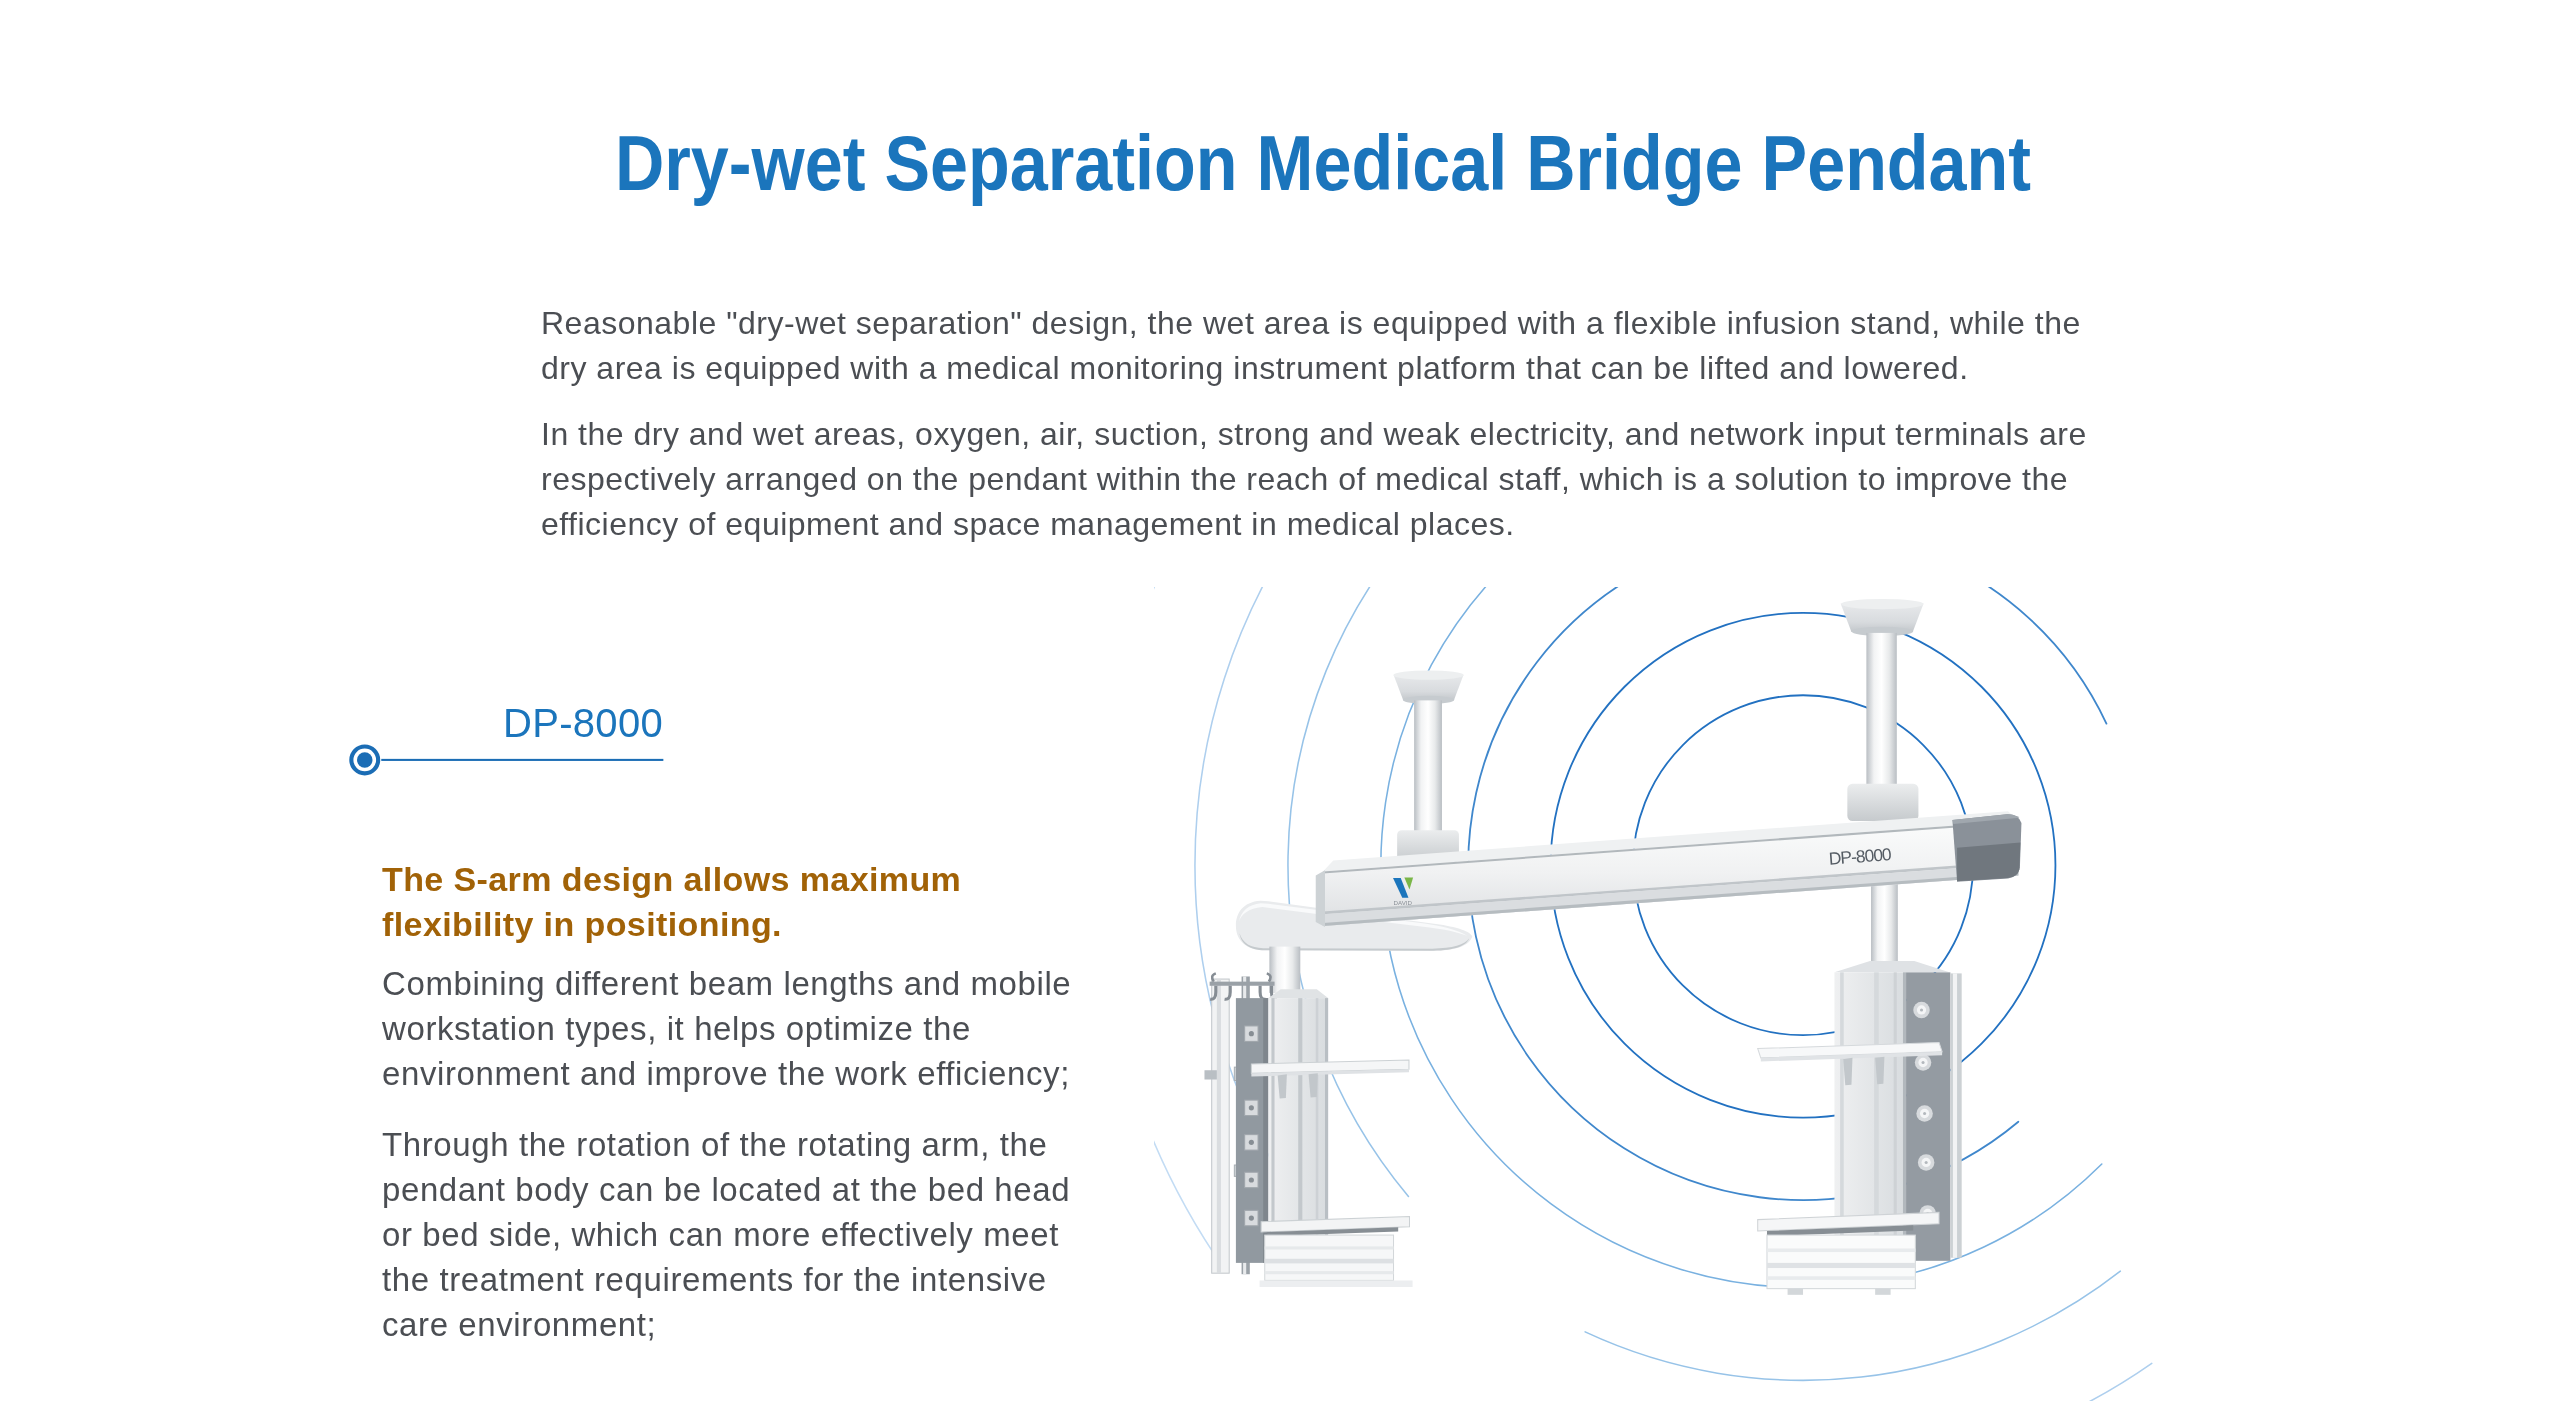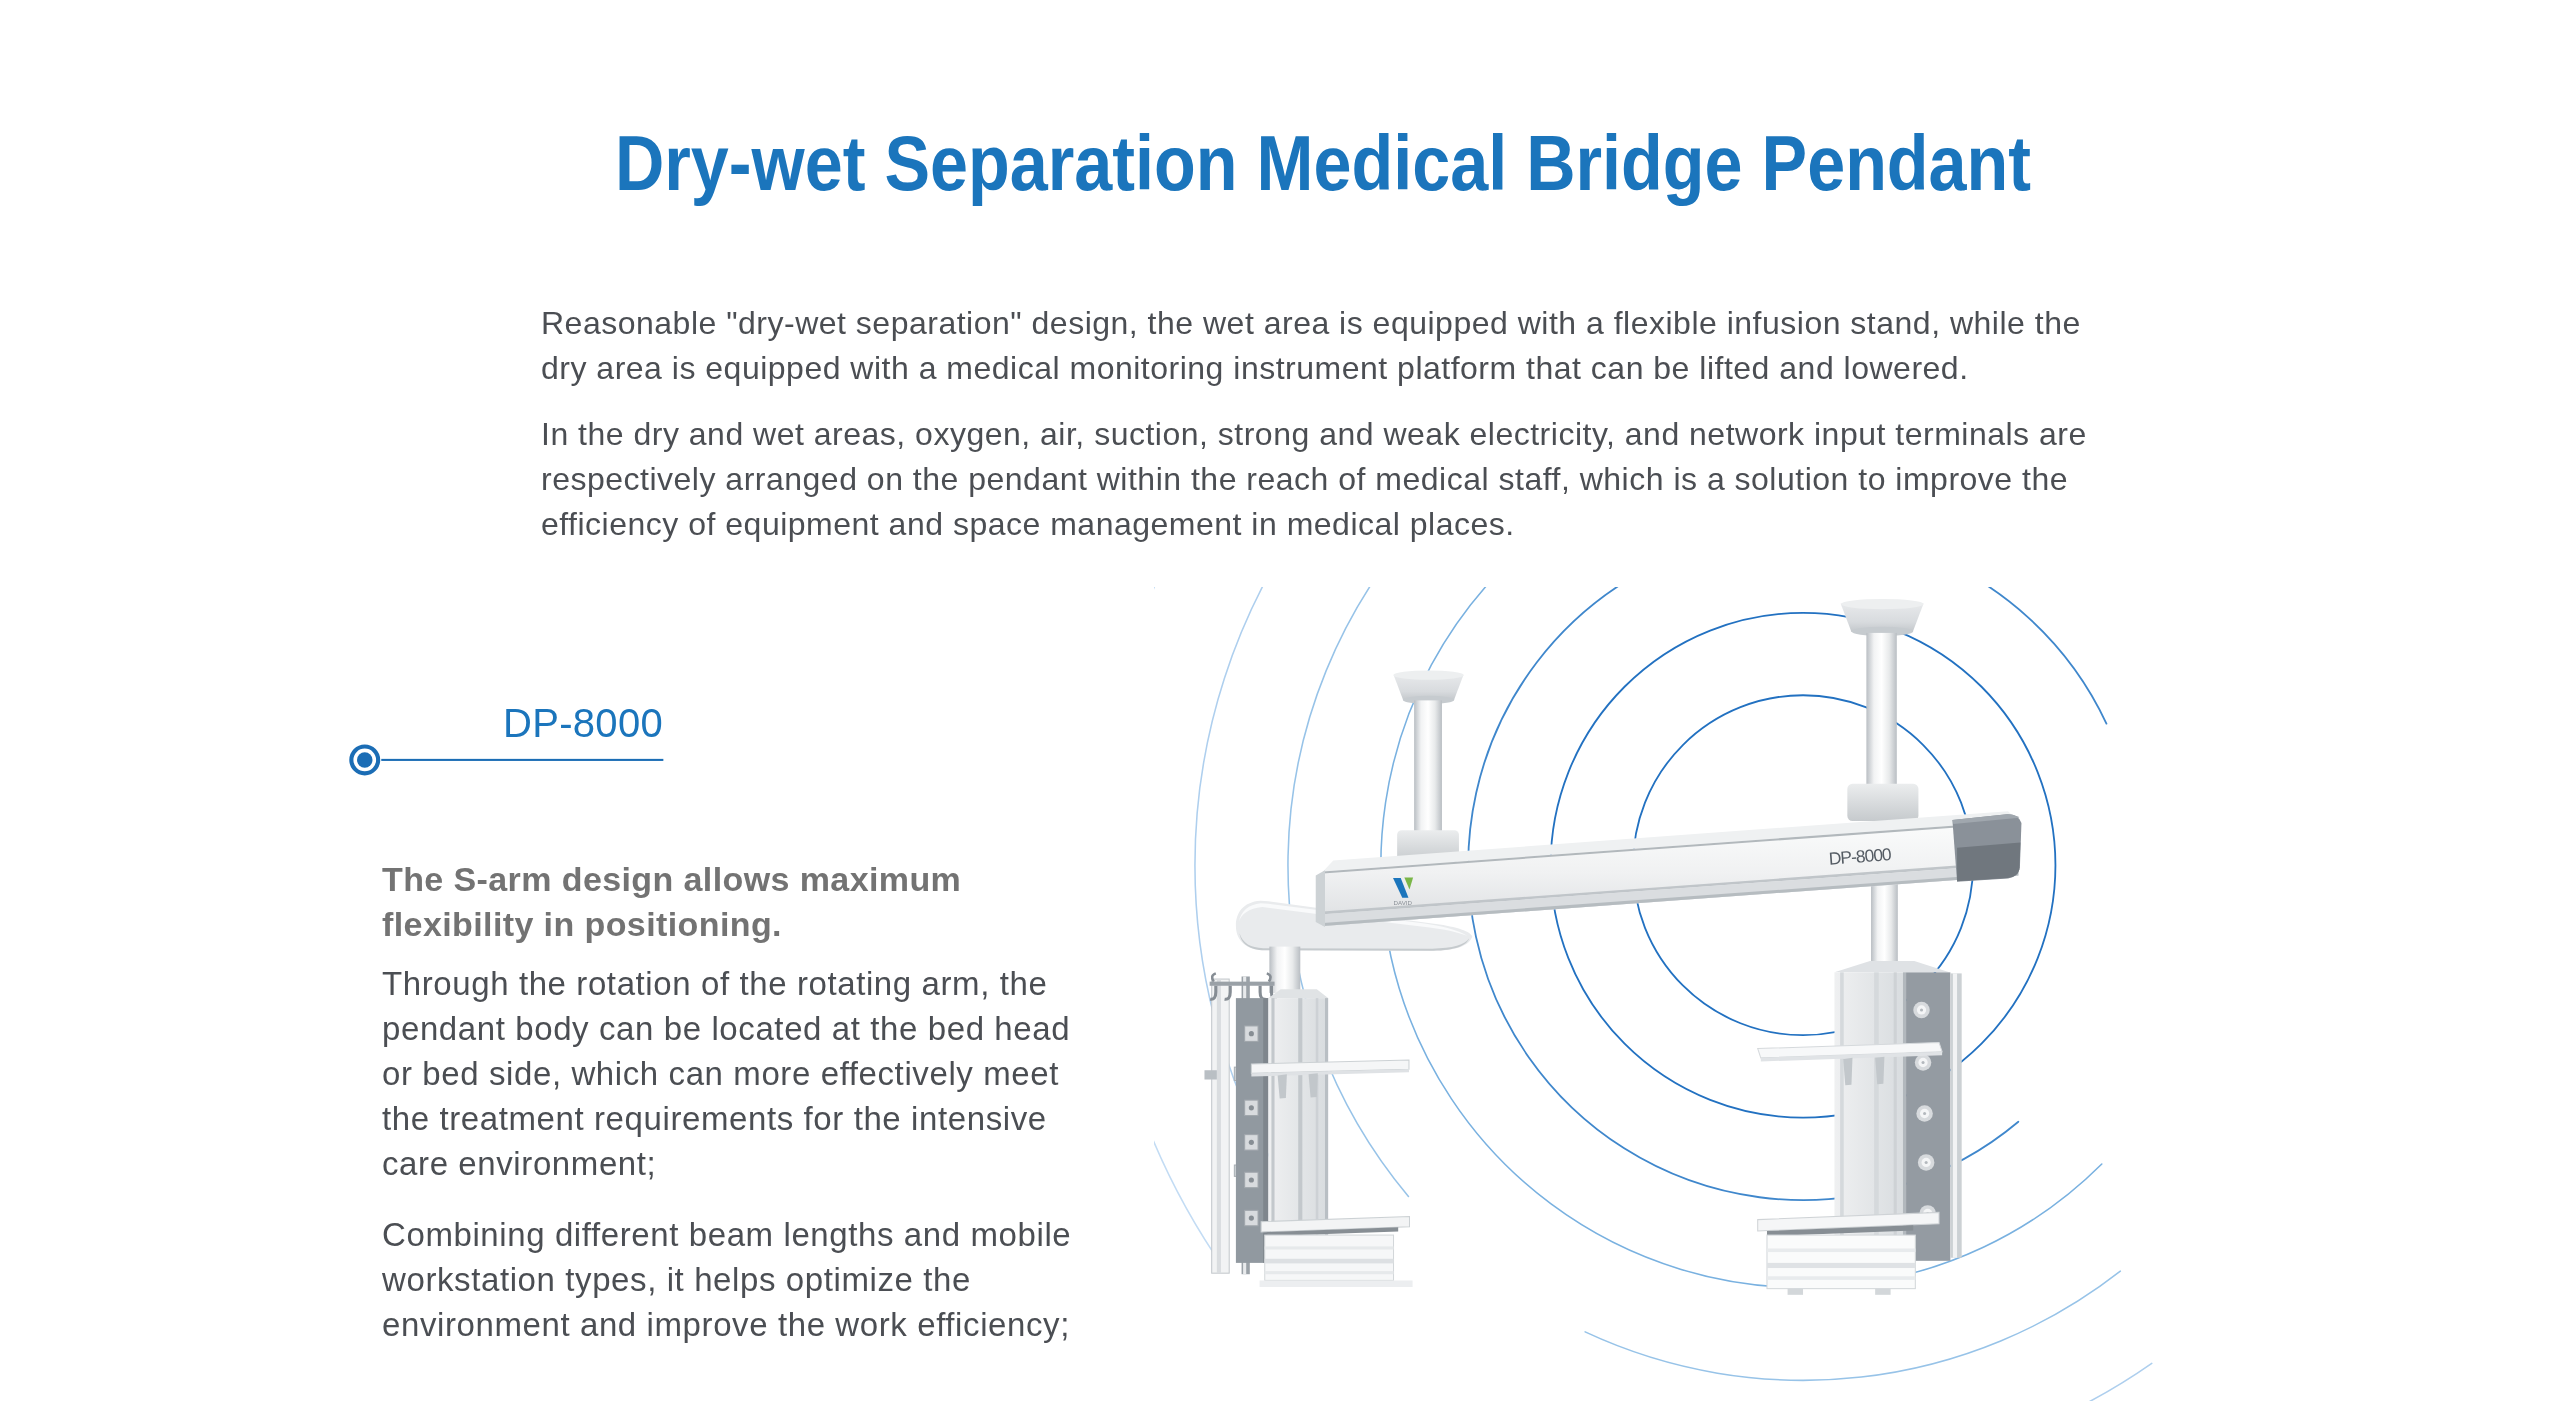--- a/index.html
+++ b/index.html
@@ -17,21 +17,21 @@
   #para p{margin:0 0 21px 0;}
   #dp8000{
     left:503px; top:701px;
     font-size:40px; color:#1b75bc; letter-spacing:0.3px;
   }
   #leftcol{
     left:382px; top:857px; width:721px;
     font-size:33px; color:#4b4e53; line-height:45px; letter-spacing:0.6px;
   }
   #leftcol .head{
-    font-weight:bold; color:#737373; font-size:34px; line-height:45px; letter-spacing:0.4px;
+    font-weight:bold; color:#a16207; font-size:34px; line-height:45px; letter-spacing:0.4px;
     margin:0 0 14.4px 0;
   }
   #leftcol p{margin:0 0 26px 0;}
 </style>
 </head>
 <body>
 <div class="abs" id="title">Dry-wet Separation Medical Bridge Pendant</div>
 
 <div class="abs" id="para">
   <p>Reasonable "dry-wet separation" design, the wet area is equipped with a flexible infusion stand, while the<br>
@@ -44,28 +44,28 @@
 <div class="abs" id="dp8000">DP-8000</div>
 
 <svg class="abs" style="left:340px; top:737px;" width="361" height="52" viewBox="0 0 700 100">
   <circle cx="48" cy="44" r="26" fill="none" stroke="#1b6db5" stroke-width="8"></circle>
   <circle cx="48" cy="44" r="15" fill="#1b6db5"></circle>
   <rect x="80" y="42" width="547" height="4" fill="#1b6db5"></rect>
 </svg>
 
 <div class="abs" id="leftcol">
   <p class="head">The S-arm design allows maximum<br>flexibility in positioning.</p>
+  <p>Combining different beam lengths and mobile<br>
+workstation types, it helps optimize the<br>
+environment and improve the work efficiency;</p>
   <p>Through the rotation of the rotating arm, the<br>
 pendant body can be located at the bed head<br>
 or bed side, which can more effectively meet<br>
 the treatment requirements for the intensive<br>
 care environment;</p>
-  <p>Combining different beam lengths and mobile<br>
-workstation types, it helps optimize the<br>
-environment and improve the work efficiency;</p>
 </div>
 
 <svg class="abs" style="left:1154px; top:587px;" width="1432" height="814" viewBox="2240 1140 2780 1580">
   <defs>
     <linearGradient id="poleg" x1="0" y1="0" x2="1" y2="0">
       <stop offset="0" stop-color="#b9bec3"></stop>
       <stop offset="0.25" stop-color="#f2f3f4"></stop>
       <stop offset="0.5" stop-color="#ffffff"></stop>
       <stop offset="0.75" stop-color="#e8eaeb"></stop>
       <stop offset="1" stop-color="#b9bec3"></stop>

